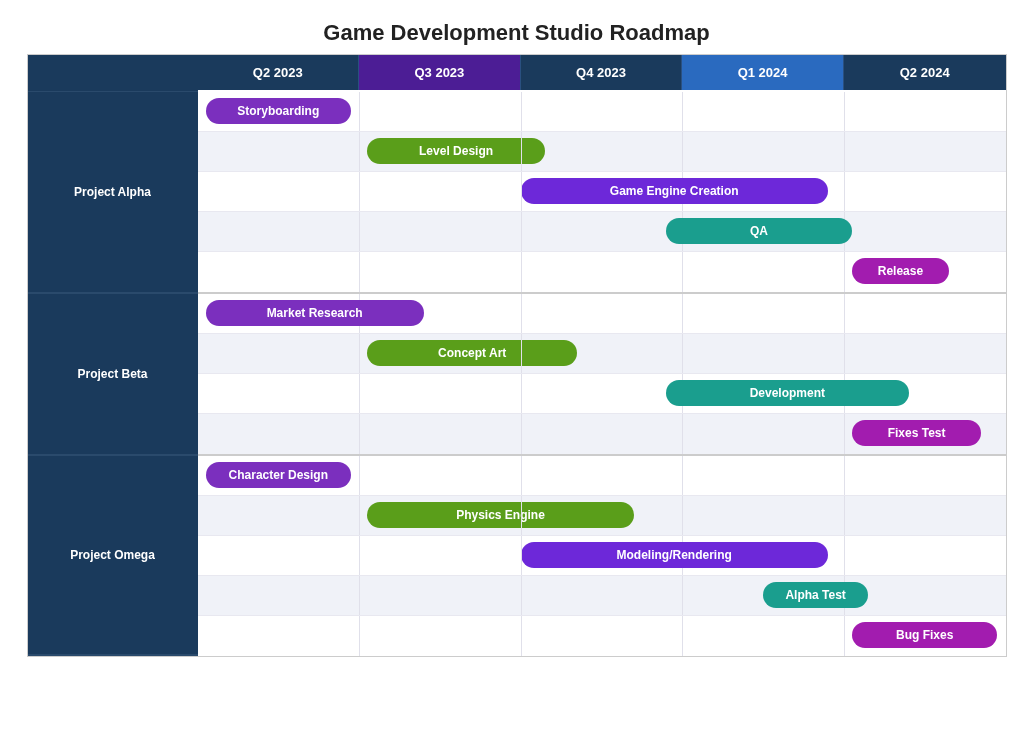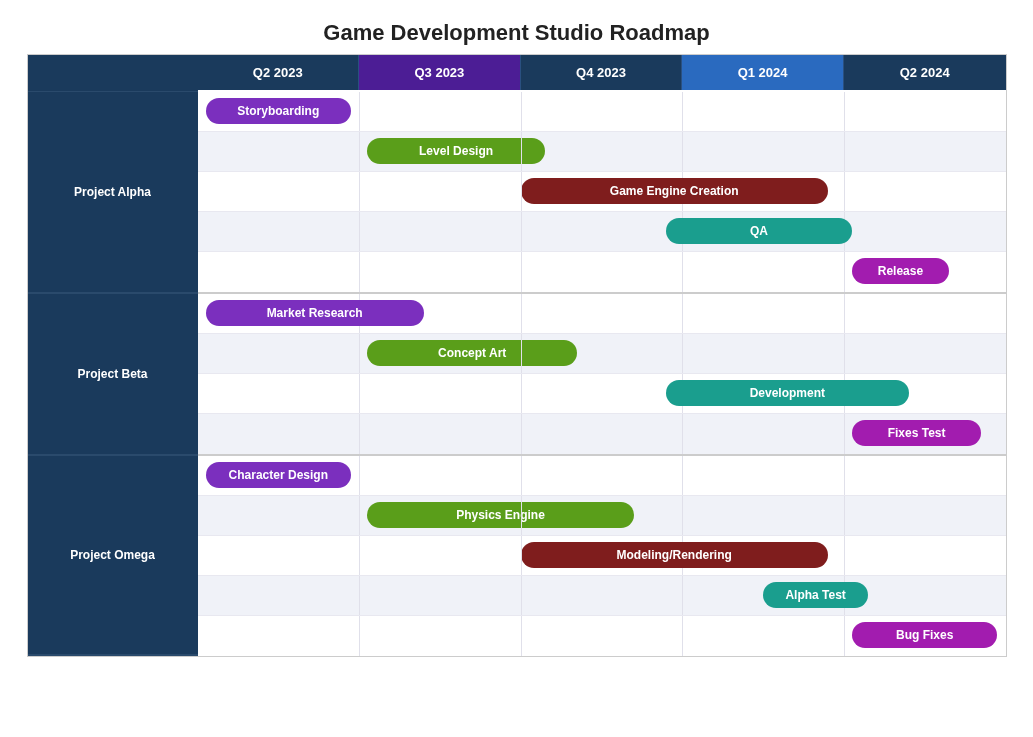--- a/index.html
+++ b/index.html
@@ -72,21 +72,21 @@
       font-size: 12px;
       font-weight: bold;
       color: #fff;
       white-space: nowrap;
       padding: 0 10px;
     }
 
     
     .bar-purple { background: #7b2fbe; }
     .bar-green { background: #5a9e1a; }
-    .bar-orange { background: #7f1d1d; }
+    .bar-orange { background: #6d28d9; }
     .bar-teal { background: #1a9e8e; }
     .bar-blue { background: #a21caf; }
 
     .label-cell {
       background: #1a3a5c;
       color: #fff;
       font-weight: bold;
       font-size: 12px;
       display: flex;
       align-items: center;

